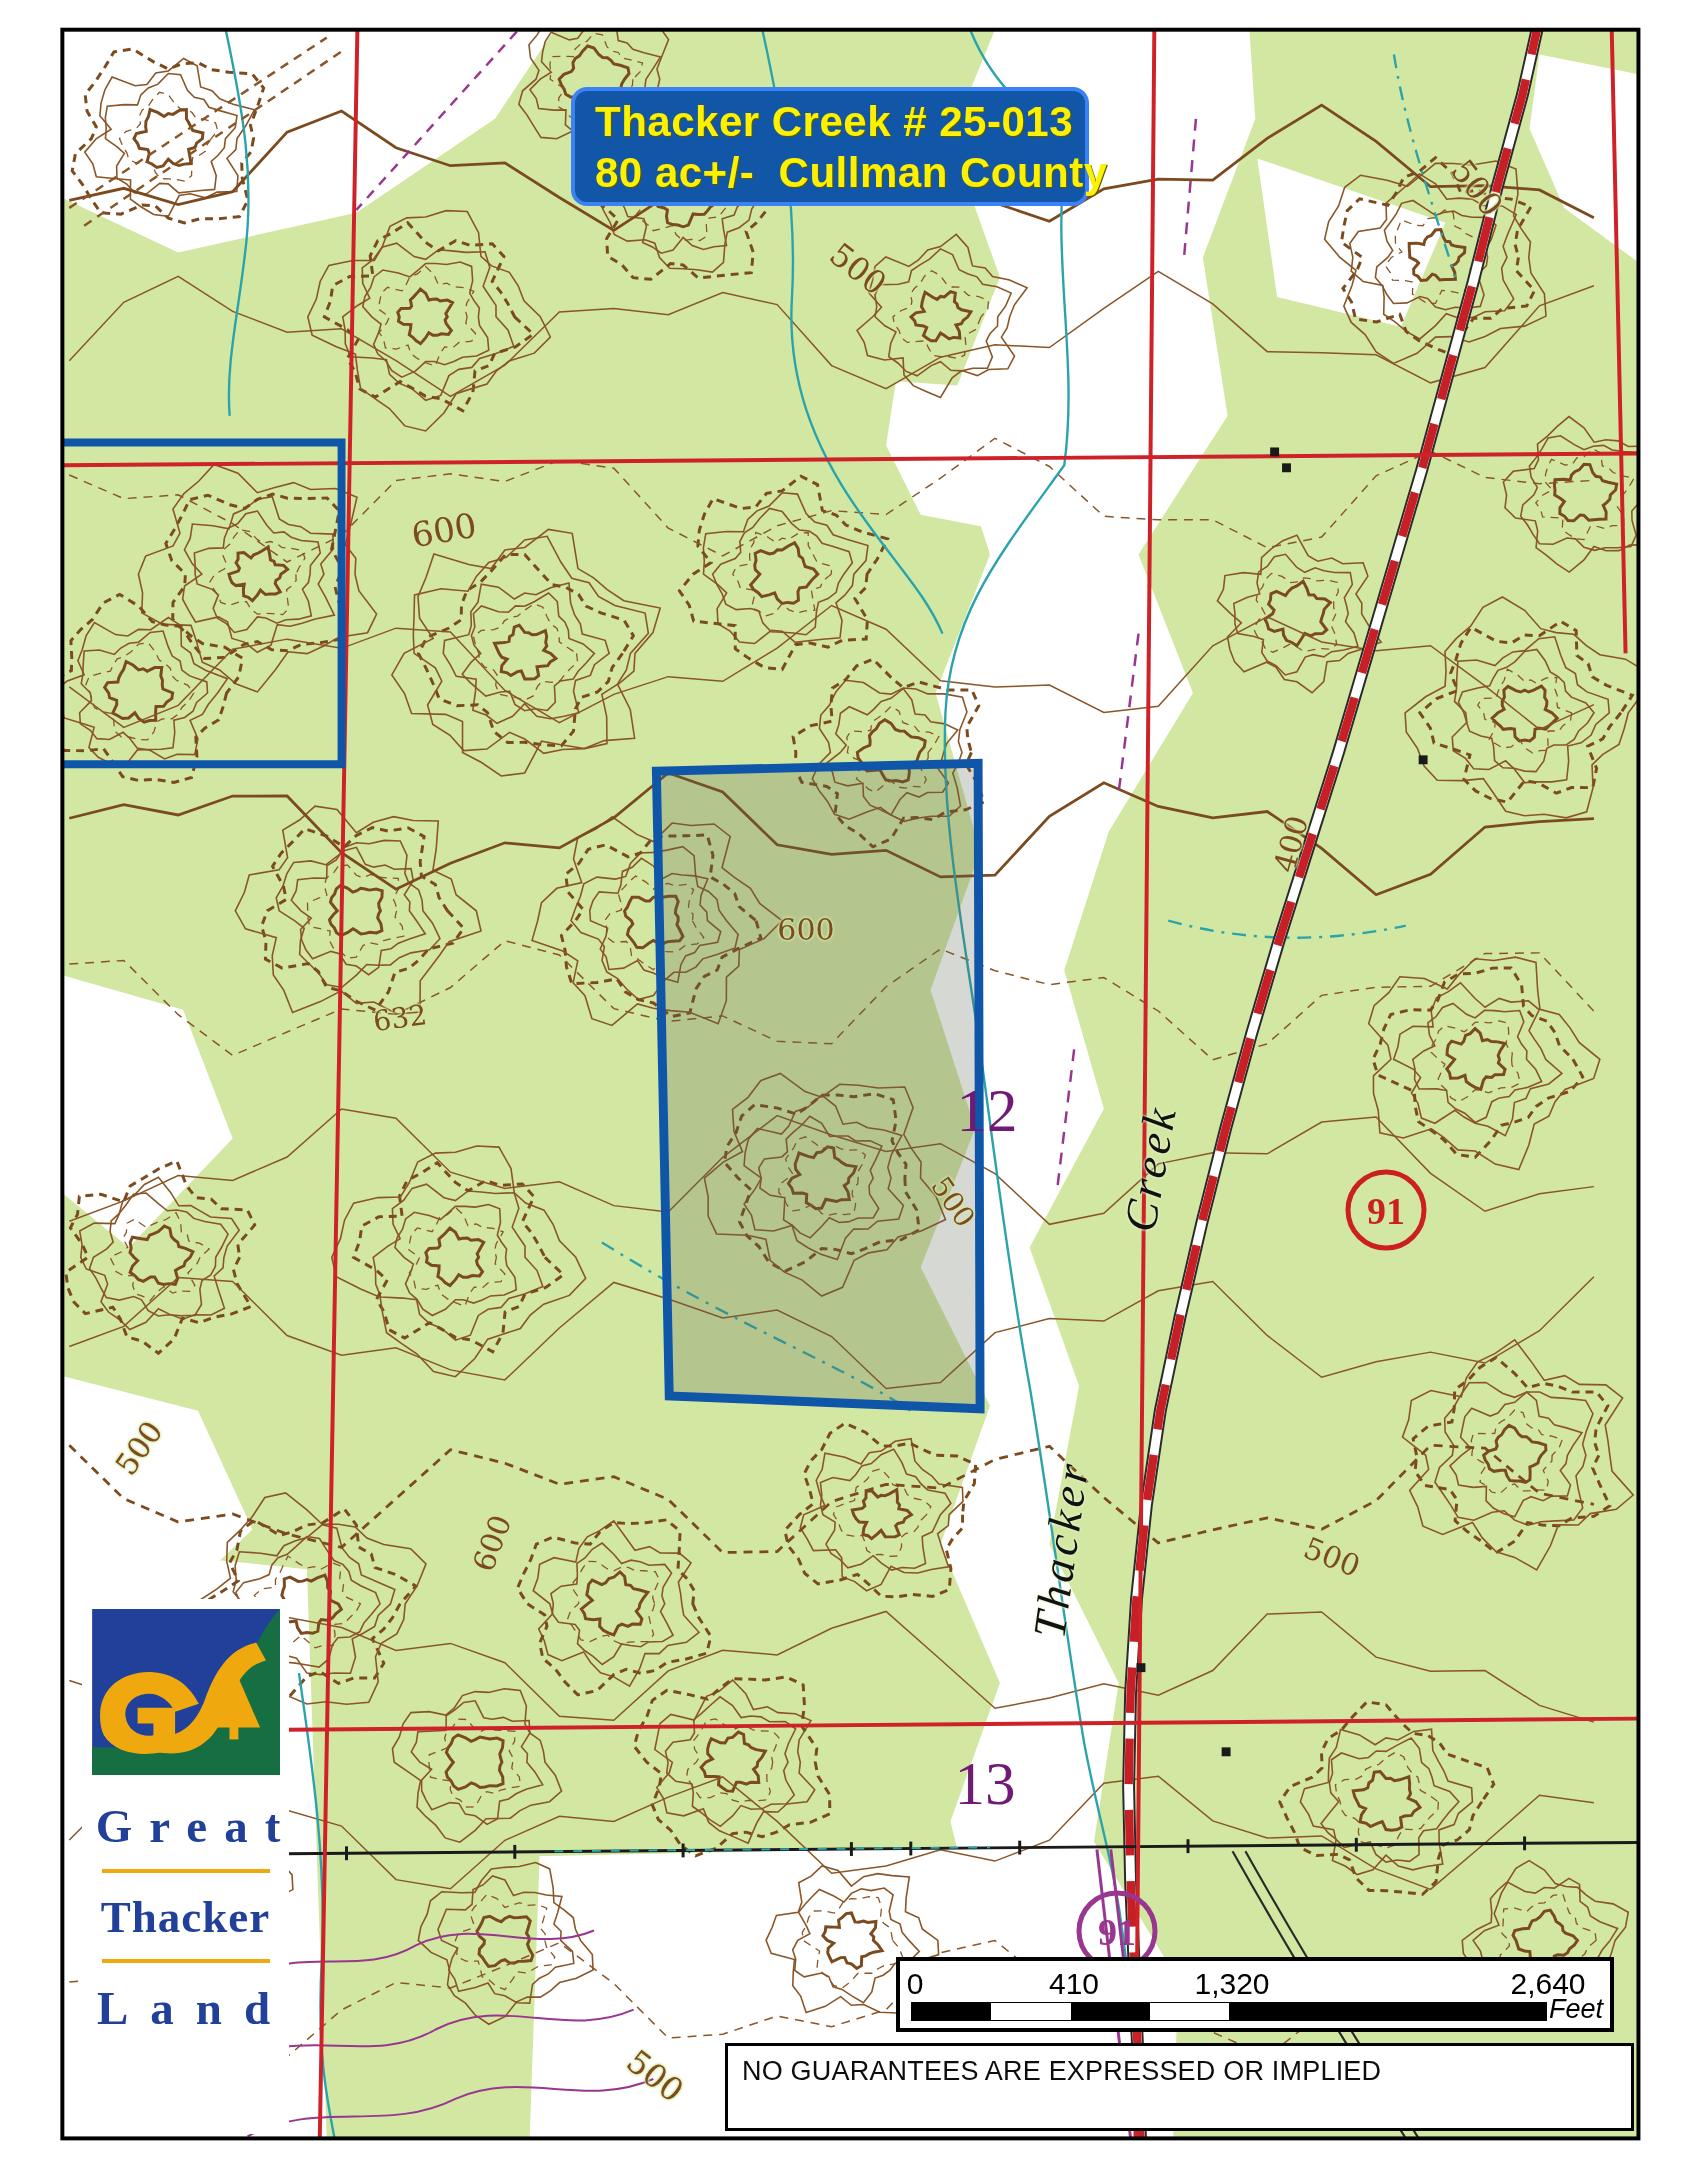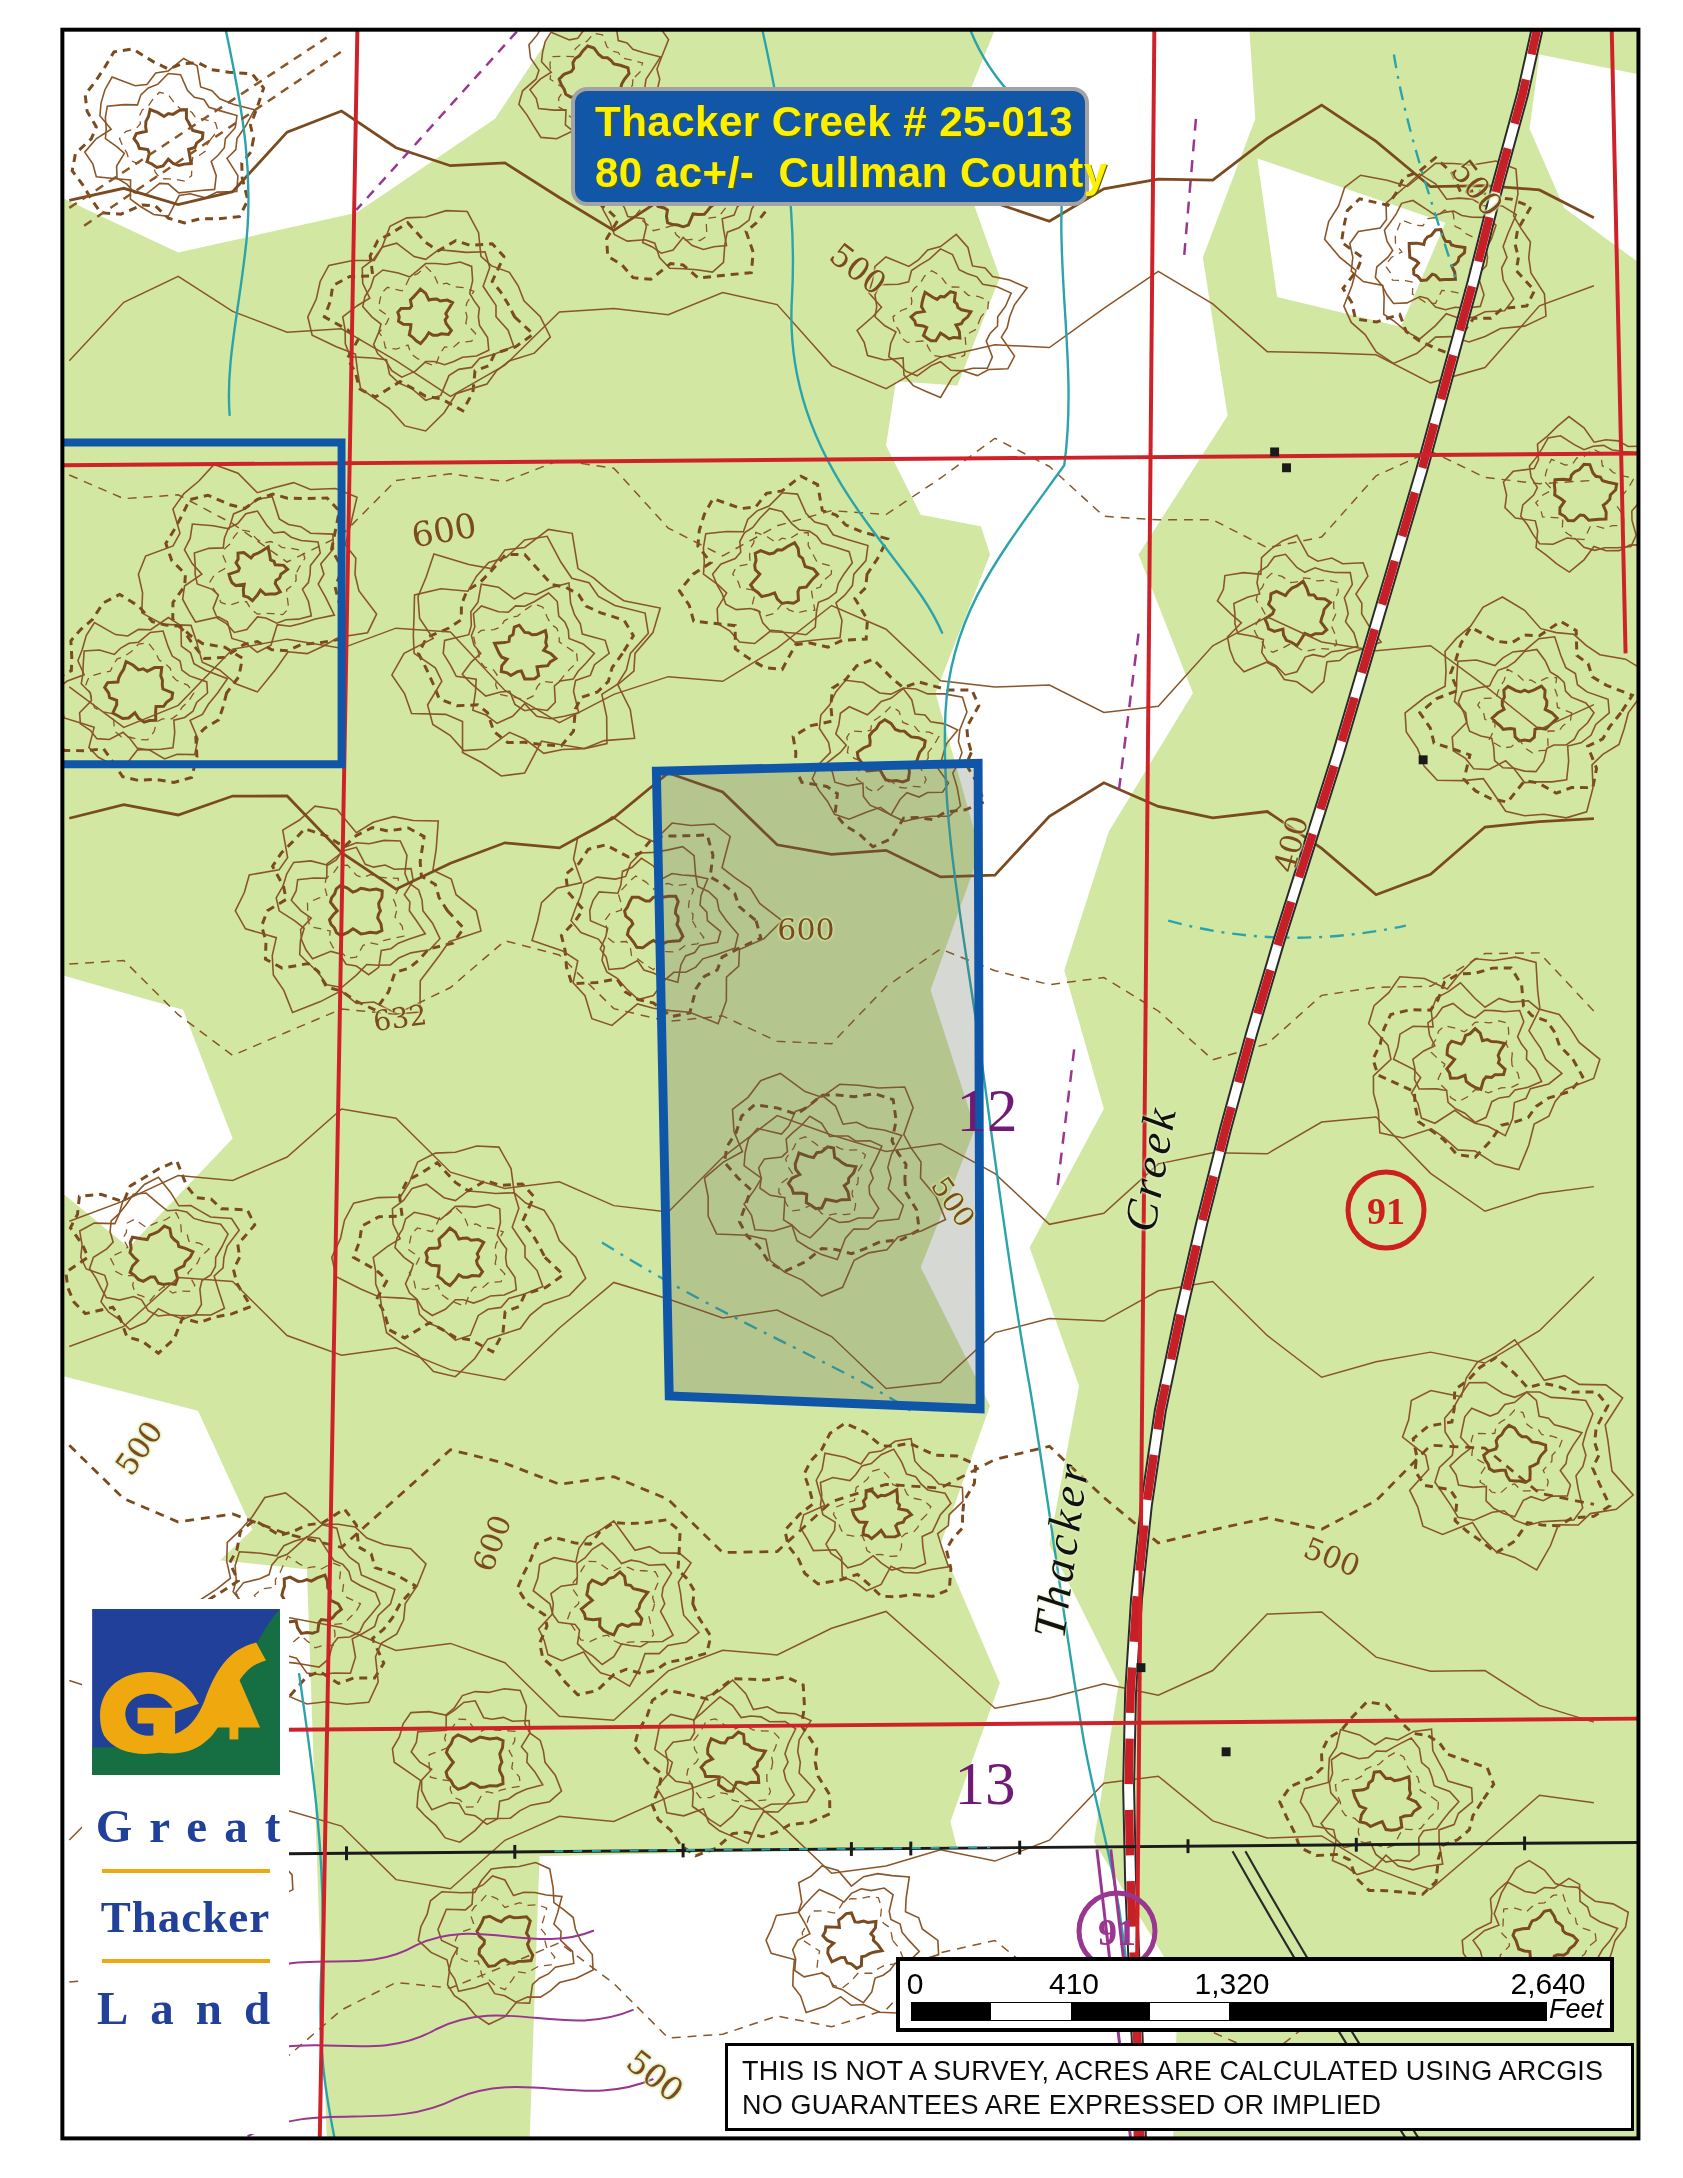--- a/index.html
+++ b/index.html
@@ -4,21 +4,21 @@
 <style>
   html,body{margin:0;padding:0;background:#ffffff;}
   #canvas{position:relative;width:1683px;height:2178px;background:#ffffff;overflow:hidden;
           font-family:"Liberation Sans",sans-serif;}
   #map-art{position:absolute;left:0;top:0;width:1683px;height:2178px;}
   .abs{position:absolute;}
   .nosel{user-select:none;pointer-events:none;}
 
   
   #title-box{left:571px;top:87px;width:518px;height:119px;background:#1257a7;
-    border:4px solid #a3a3a3;border-radius:16px;box-sizing:border-box;
+    border:4px solid #3b82f6;border-radius:16px;box-sizing:border-box;
     display:flex;flex-direction:column;justify-content:center;padding-left:20px;}
   #title-box .tl{font-size:42px;font-weight:bold;color:#fdf100;line-height:51px;
     text-shadow:1px 1px 0 #5a5a00;letter-spacing:0.5px;white-space:pre;}
 
   
   #scale-box{left:896px;top:1957px;width:718px;height:75px;background:#ffffff;
     border:4px solid #000;box-sizing:border-box;}
   .tick{position:absolute;top:6px;transform:translateX(-50%);font-size:30px;color:#000;}
   #scale-bar{position:absolute;left:11px;top:41px;width:634px;height:17px;border:1px solid #000;
     background:linear-gradient(to right,#000 0 12.5%,#fff 12.5% 25.1%,#000 25.1% 37.6%,#fff 37.6% 50%,#000 50% 100%);}
@@ -326,21 +326,20 @@
         <span class="tick" style="left: 15px;">0</span>
         <span class="tick" style="left: 174px;">410</span>
         <span class="tick" style="left: 332px;">1,320</span>
         <span class="tick" style="left: 648px;">2,640</span>
       </div>
     <div id="scale-bar"></div>
     <div id="feet-label">Feet</div>
   </div>
 
   <div id="disclaimer" class="abs">
-    <div class="dl">THIS IS NOT A SURVEY, ACRES ARE CALCULATED USING ARCGIS</div>
     <div class="dl">NO GUARANTEES ARE EXPRESSED OR IMPLIED</div>
   </div>
 
   <div id="gsl-logo" class="abs">
     <svg id="gsl-emblem" viewBox="0 0 190 168">
       <rect x="0" y="0" width="190" height="168" fill="#20409a"></rect>
       <path d="M190,0 L190,168 L60,168 C100,140 128,112 148,72 C160,46 174,18 190,0 Z" fill="#156f42"></path>
       <rect x="0" y="140" width="190" height="28" fill="#156f42"></rect>
       <path d="M8,108 C8,78 34,62 62,64 C86,66 100,80 108,96 L84,104 C78,92 66,84 54,86 C40,88 32,98 34,110 C36,122 48,130 62,128 L62,116 L46,116 L46,100 L84,100 L84,140 C60,152 24,148 12,128 C9,122 8,115 8,108 Z" fill="#efa90f"></path>
       <path d="M60,128 C88,132 104,118 114,92 C124,64 138,40 166,34 L176,52 C152,58 144,80 134,106 C122,138 96,152 62,144 Z" fill="#efa90f"></path>

